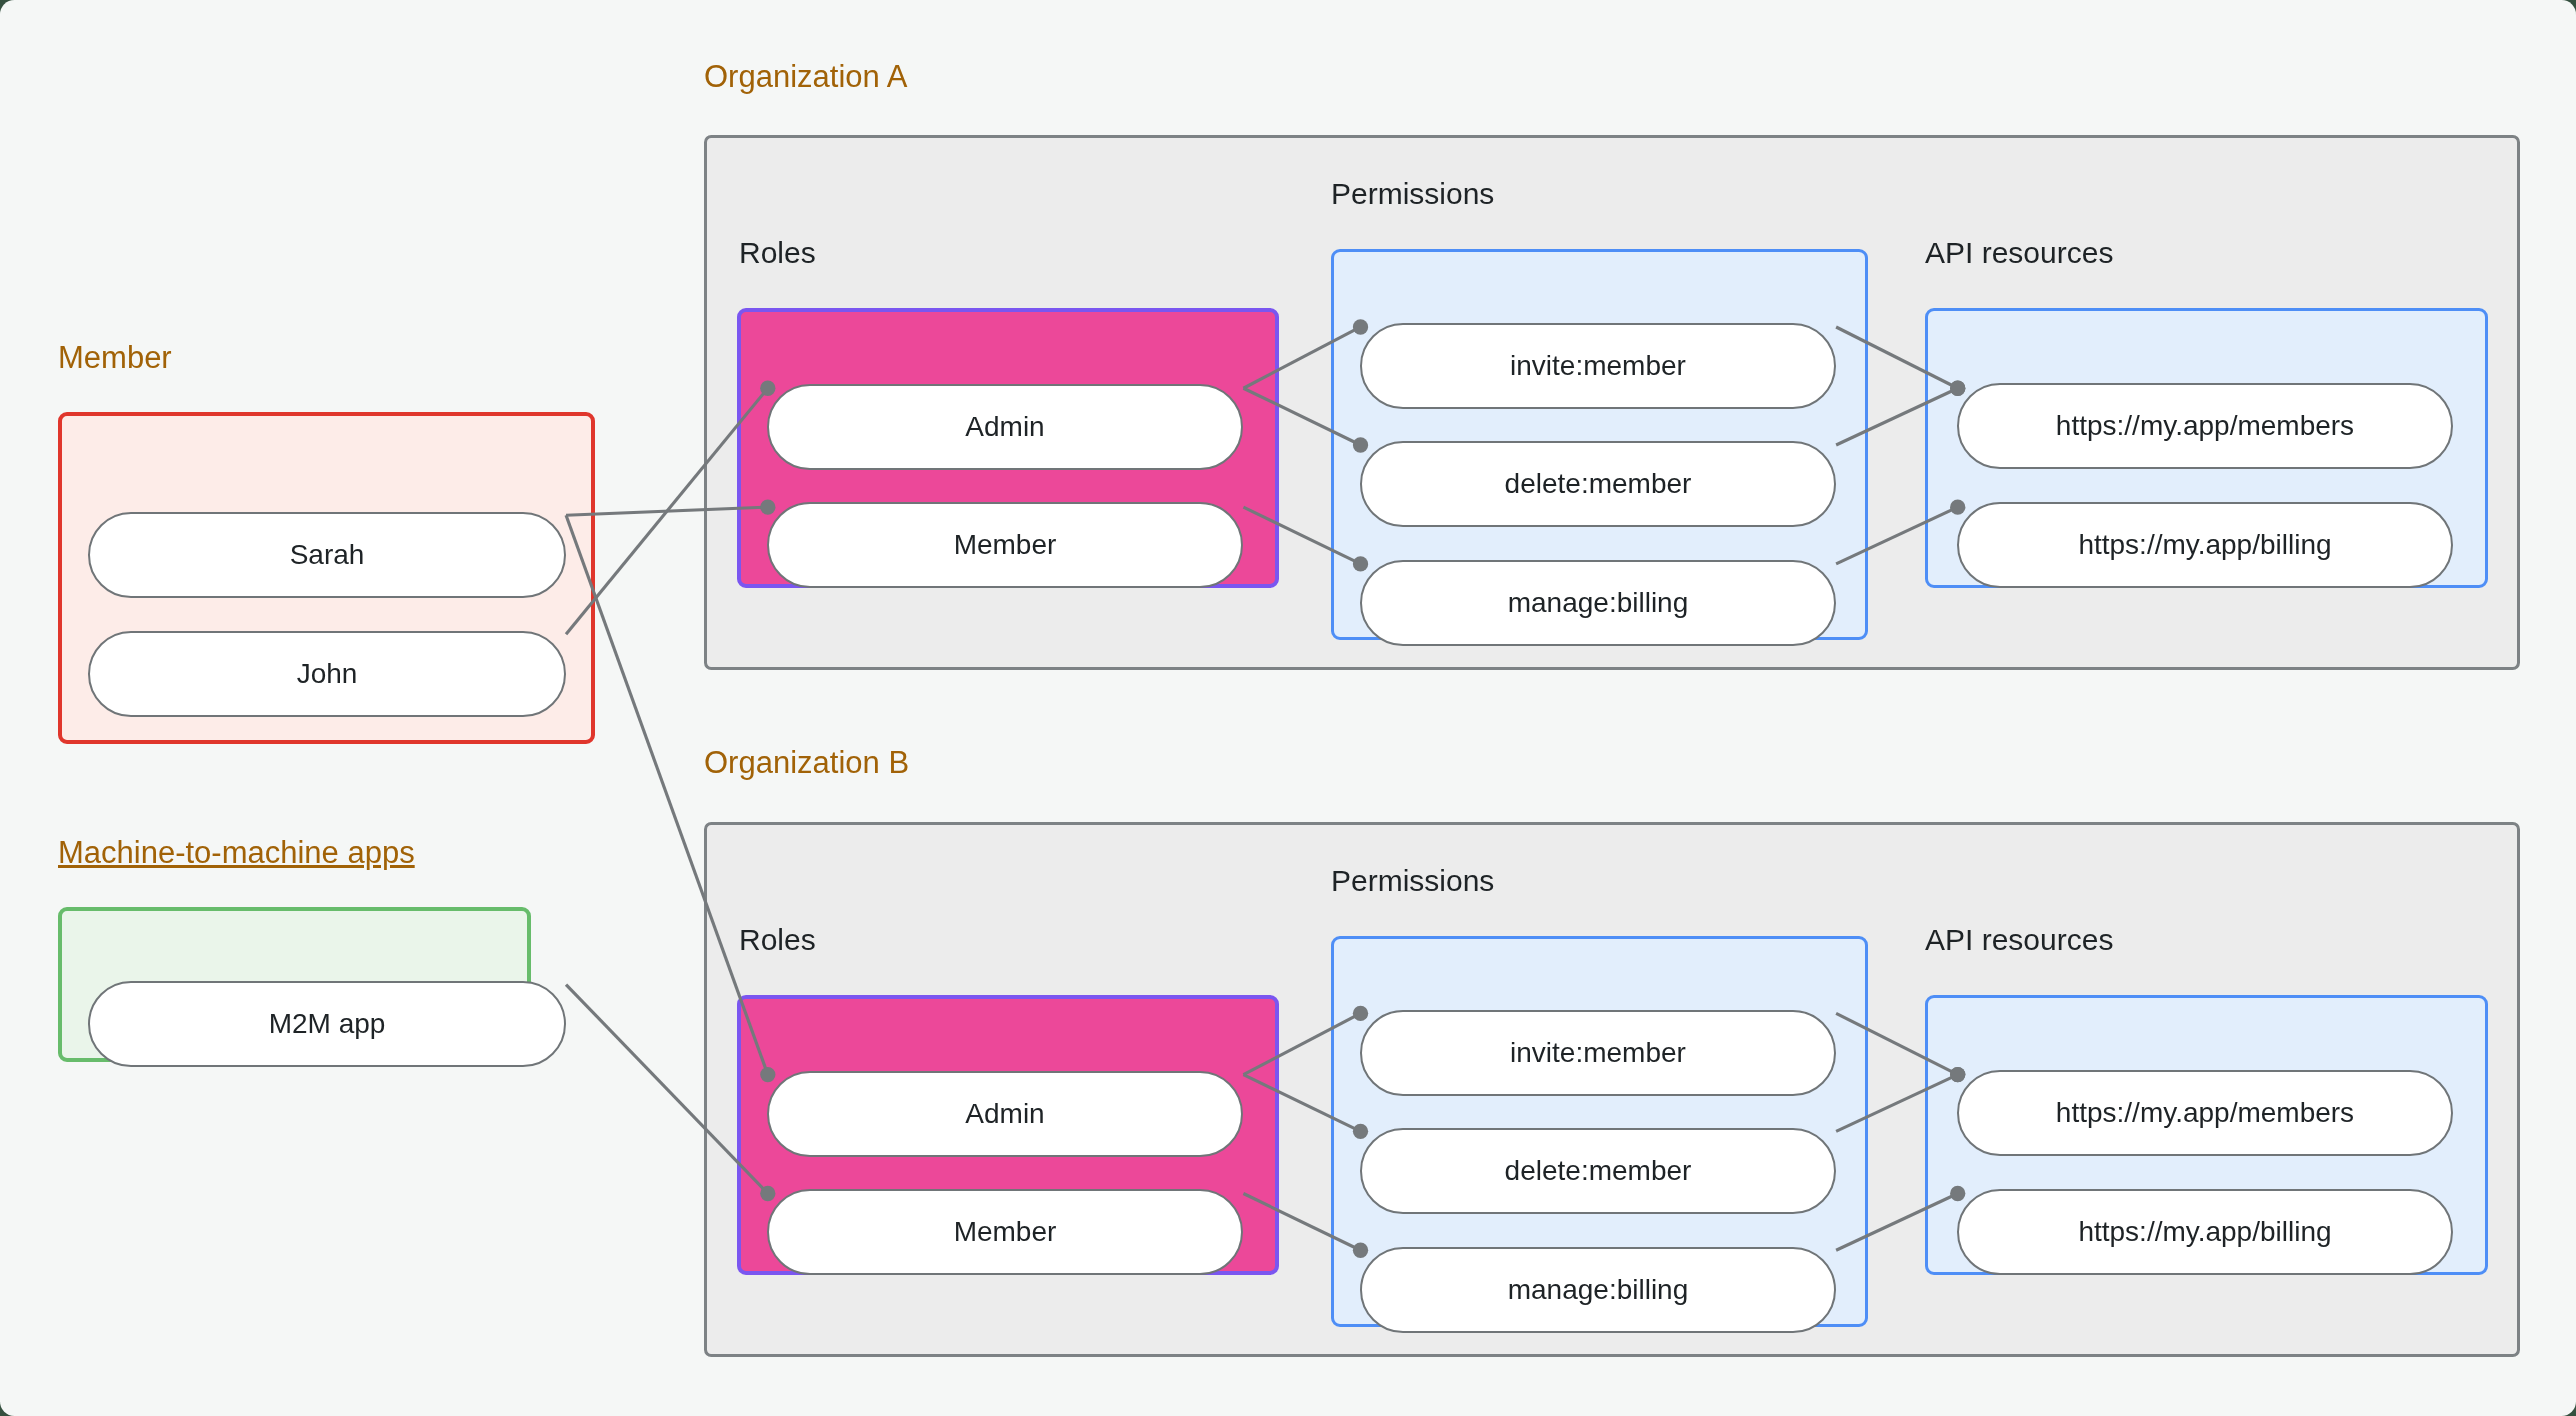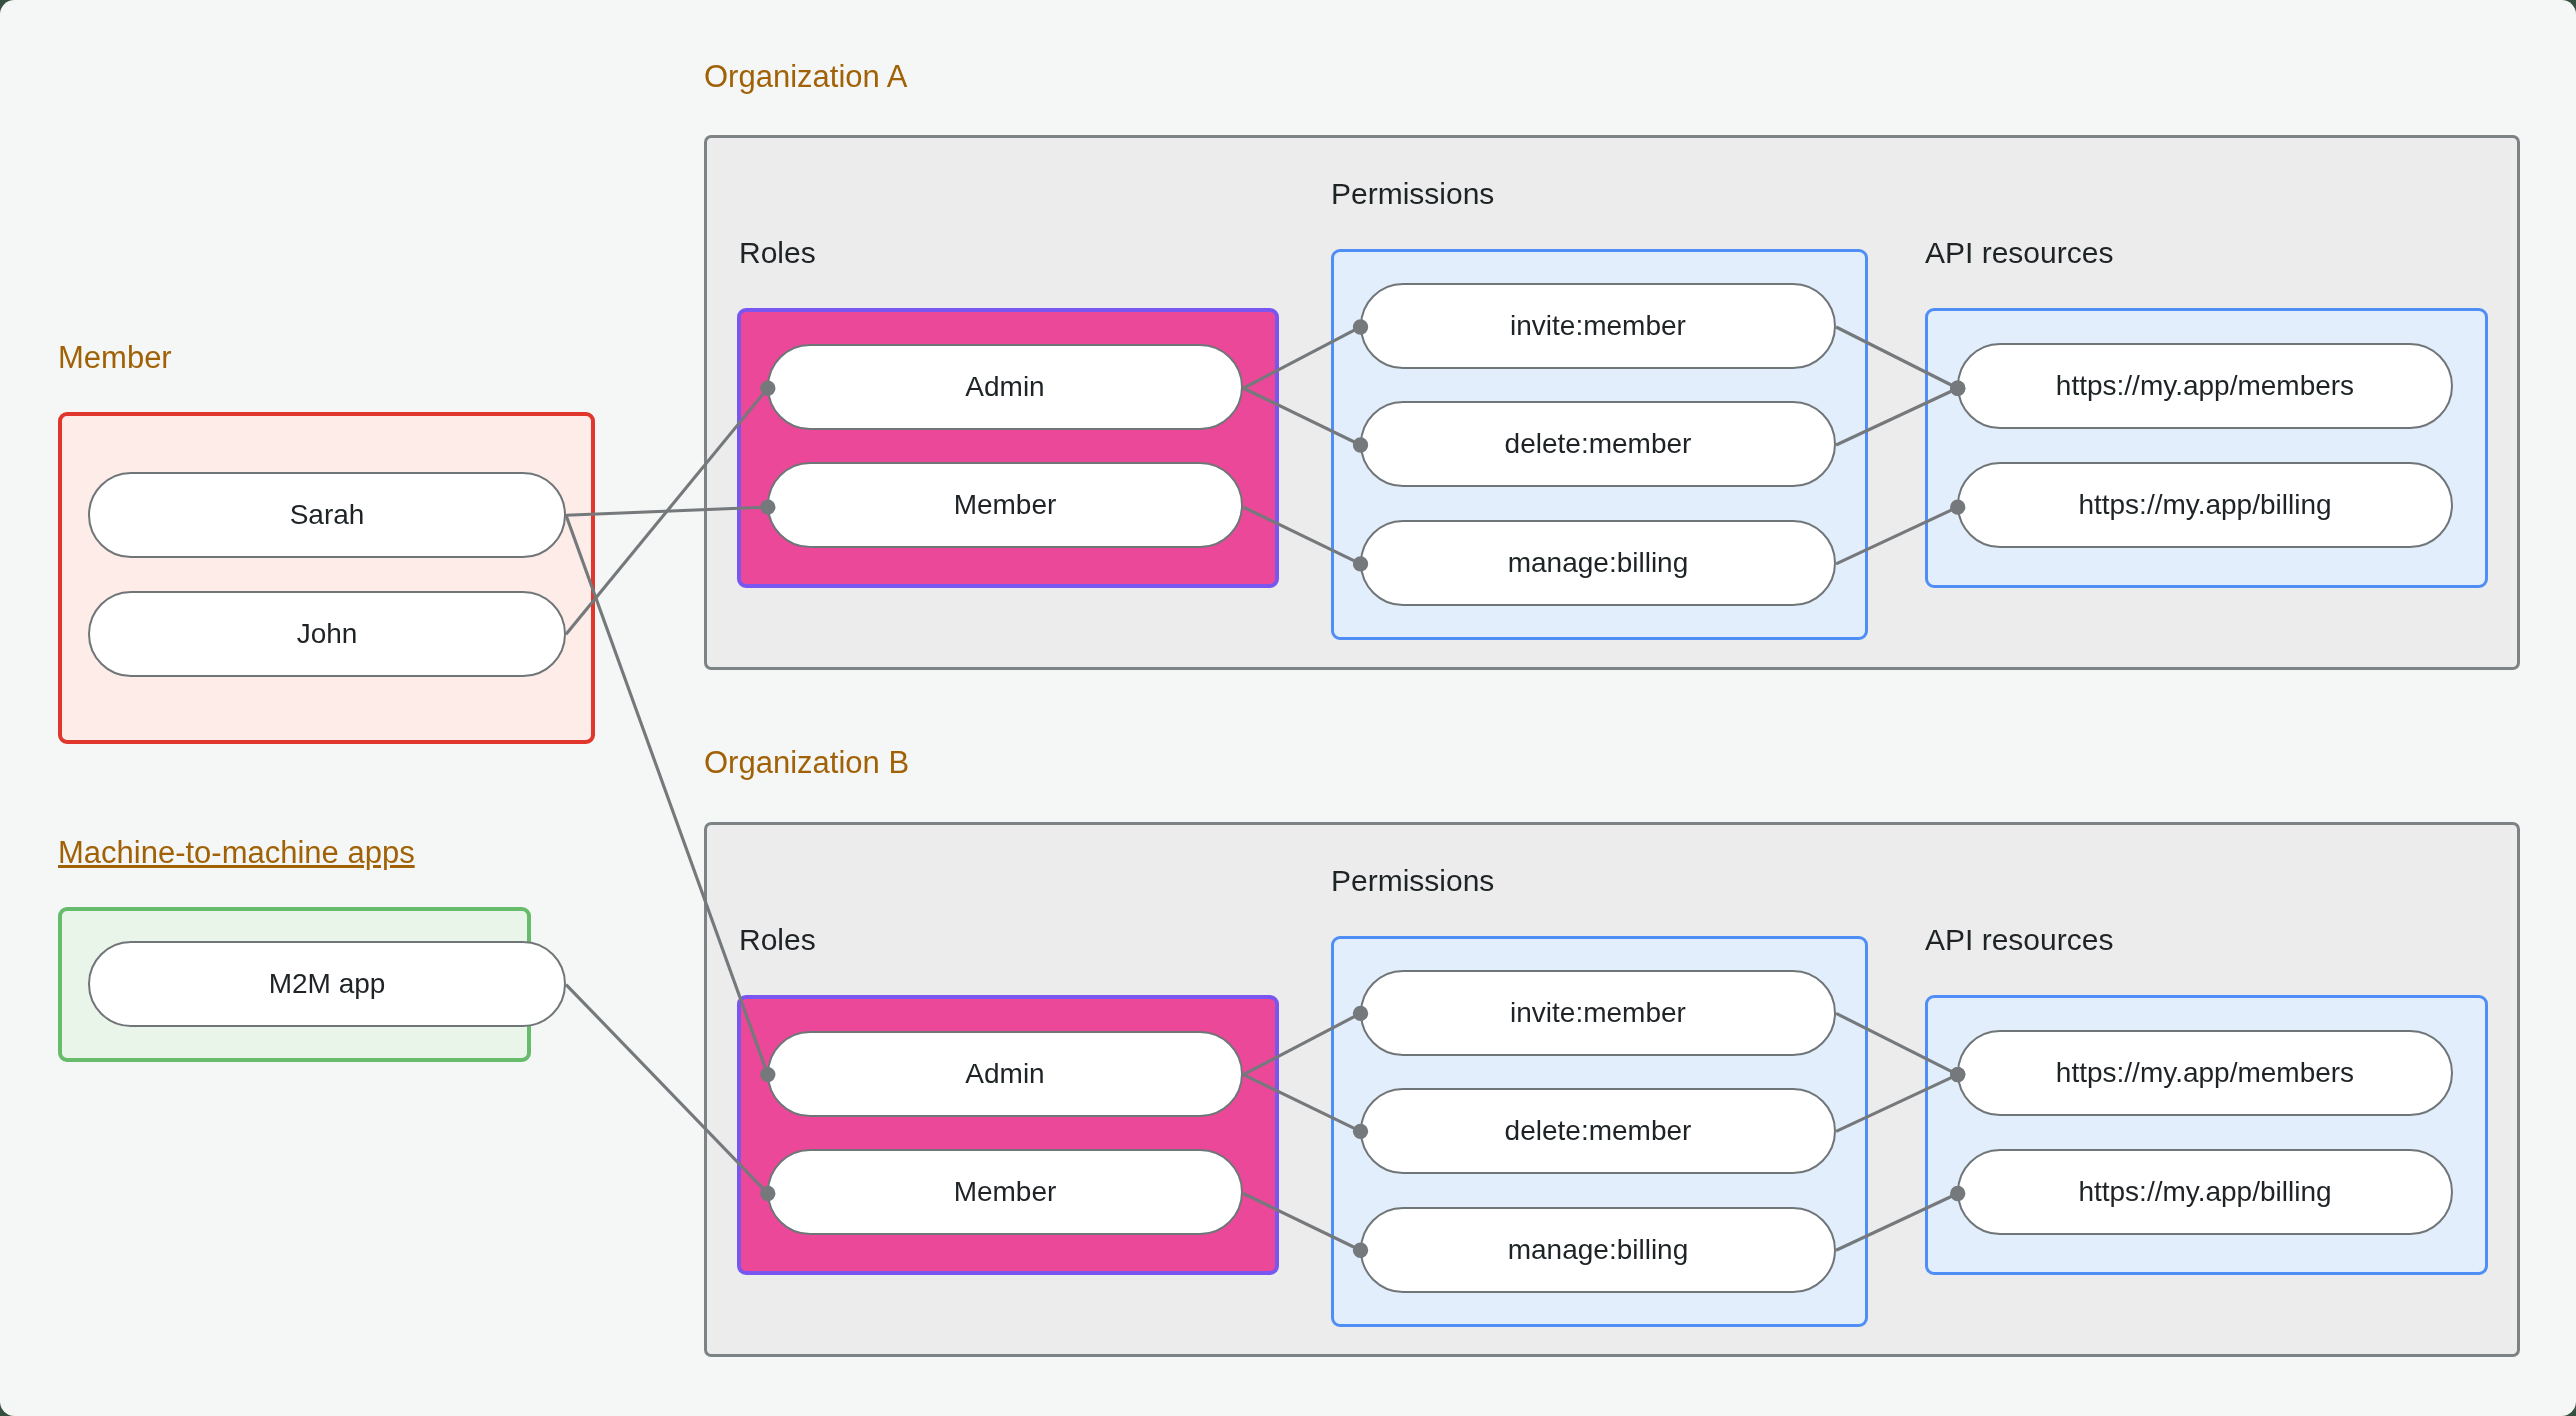--- a/index.html
+++ b/index.html
@@ -15,21 +15,21 @@
   .group{position:absolute;box-sizing:border-box;border-radius:9px;}
   .group.red{background:#fdece8;border:4.5px solid #e0362c;}
   .group.green{background:#eaf5ea;border:4.5px solid #67bc6b;}
   .group.gray{background:#ececec;border:3.6px solid #7d8285;border-radius:7.2px;}
   .group.purple{background:#ec4899;border:4.5px solid #7a56f0;}
   .group.blue{background:#e2eefc;border:3.6px solid #4e8ef6;}
   .pill{
     position:absolute;height:86px;box-sizing:border-box;
     background:#ffffff;border:2.7px solid #707578;border-radius:43px;
     display:flex;align-items:center;justify-content:center;
-    font-size:28px;color:#1e2326;white-space:nowrap;
+    font-size:28px;color:#1e2326;white-space:nowrap;margin-top:40px;
   }
   .label{position:absolute;font-size:31px;color:#a16207;line-height:1.2;white-space:nowrap;}
   .sublabel{position:absolute;font-size:30px;color:#1e2326;line-height:1.2;white-space:nowrap;}
   #edge-layer{position:absolute;left:0;top:0;z-index:10;pointer-events:none;}
   .edge-line{stroke:#75797c;stroke-width:3.5;}
   .edge-dot{fill:#75797c;}
 </style>
 </head>
 <body>
 

